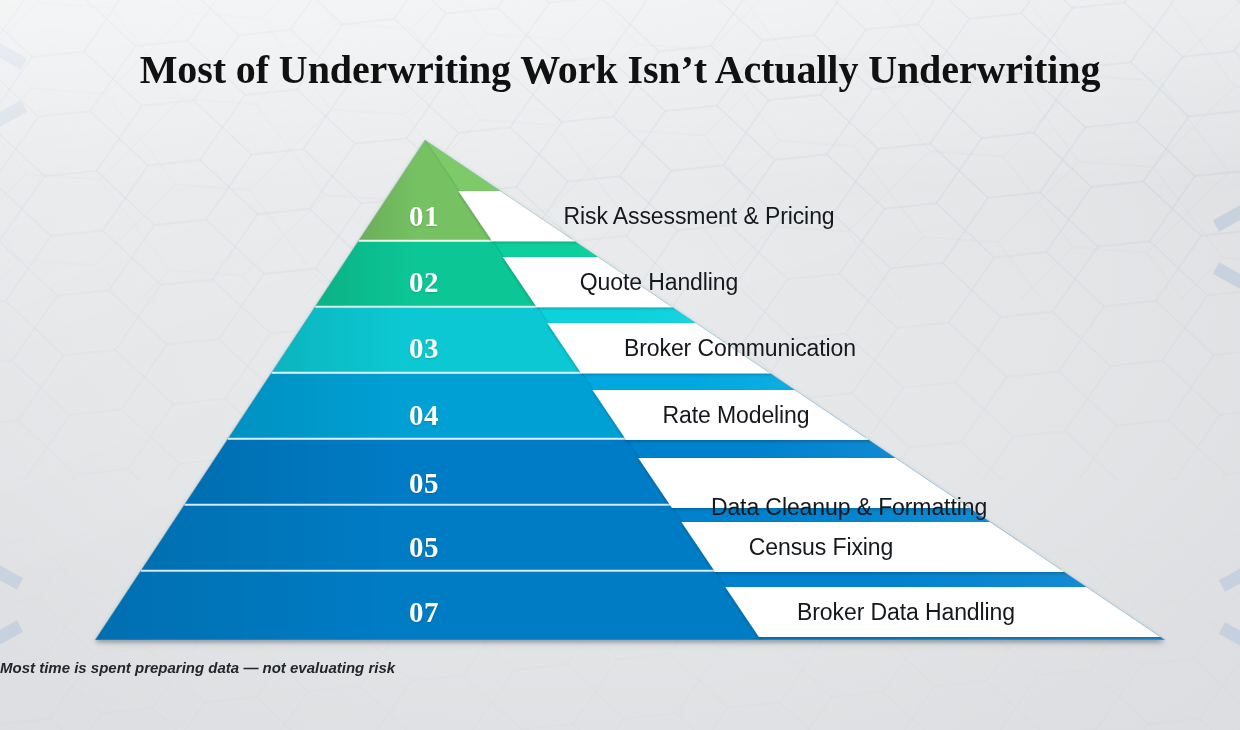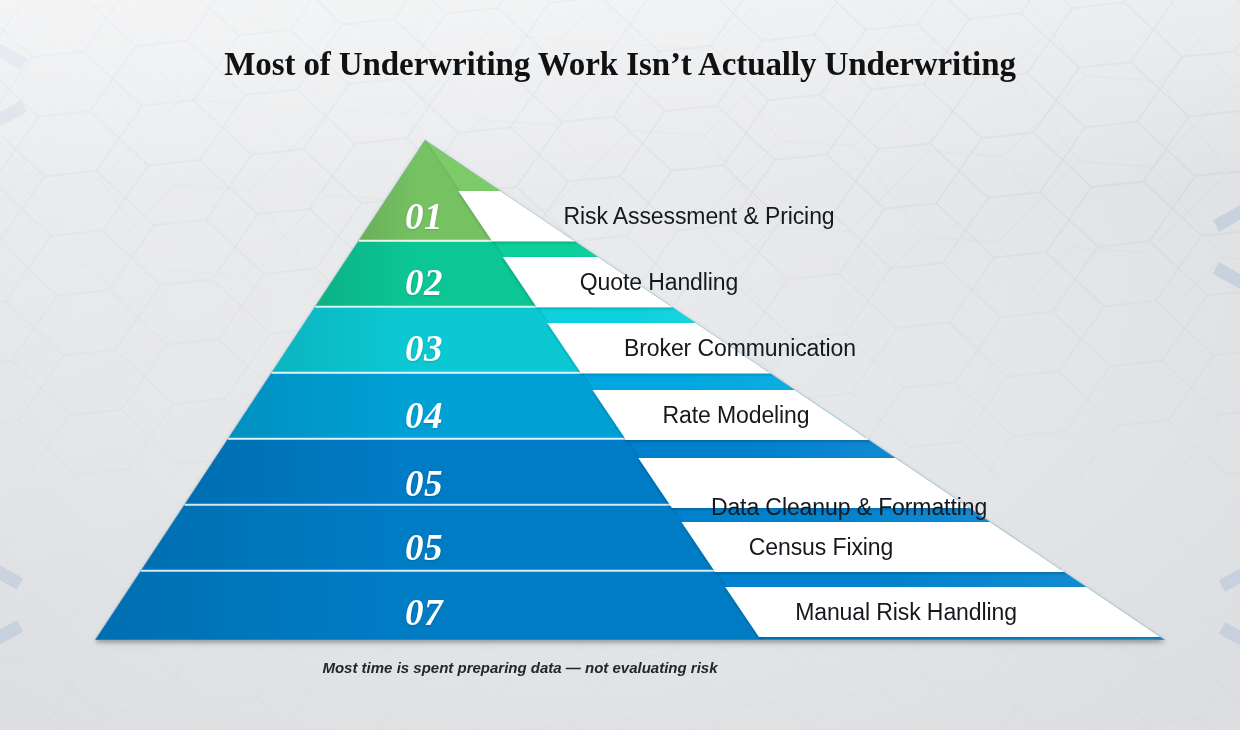--- a/index.html
+++ b/index.html
@@ -50,21 +50,21 @@
   
   #title {
     position: absolute;
     left: 0;
     top: 46px;
     width: 1240px;
     text-align: center;
     z-index: 6;
     font-family: "Liberation Serif", "DejaVu Serif", serif;
     font-weight: 700;
-    font-size: 33px;
+    font-size: 40px;
     letter-spacing: -0.1px;
     color: #111111;
     white-space: nowrap;
   }
 
   
   #pyramid {
     position: absolute;
     left: 0;
     top: 0;
@@ -80,48 +80,46 @@
     top: 0;
     width: 1240px;
     height: 730px;
     z-index: 5;
     pointer-events: none;
   }
   .row-num {
     position: absolute;
     font-family: "Liberation Serif", "DejaVu Serif", serif;
     font-weight: 700;
-    font-size: 37px;
+    font-size: 29px;
     color: #ffffff;
     letter-spacing: 0.5px;
     text-shadow: 0 1px 2px rgba(0,0,0,0.16);
     transform: translate(-50%, -50%);
     white-space: nowrap;
     pointer-events: auto;
-    font-style: italic;
   }
   .row-label {
     position: absolute;
     font-family: "Liberation Sans", sans-serif;
     font-weight: 400;
     font-size: 23px;
     color: #15181c;
     letter-spacing: -0.1px;
     transform: translate(-50%, -50%);
     white-space: nowrap;
     pointer-events: auto;
   }
 
   
   #footnote {
     position: absolute;
     left: 0;
     top: 659px;
     width: 1040px;
-    text-align: center;
     z-index: 6;
     font-family: "Liberation Sans", sans-serif;
     font-style: italic;
     font-weight: 700;
     font-size: 15px;
     color: #23262b;
     white-space: nowrap;
   }
 </style>
 </head>
@@ -255,18 +253,18 @@
       <div class="row-label" style="left: 659px; top: 282px;">Quote Handling</div>
       <div class="row-num" style="left: 424px; top: 348px;">03</div>
       <div class="row-label" style="left: 740px; top: 348px;">Broker Communication</div>
       <div class="row-num" style="left: 424px; top: 415px;">04</div>
       <div class="row-label" style="left: 736px; top: 415px;">Rate Modeling</div>
       <div class="row-num" style="left: 424px; top: 483px;">05</div>
       <div class="row-label" style="left: 849px; top: 507px;">Data Cleanup &amp; Formatting</div>
       <div class="row-num" style="left: 424px; top: 547px;">05</div>
       <div class="row-label" style="left: 821px; top: 547px;">Census Fixing</div>
       <div class="row-num" style="left: 424px; top: 612px;">07</div>
-      <div class="row-label" style="left: 906px; top: 612px;">Manual Risk Handling</div>
+      <div class="row-label" style="left: 906px; top: 612px;">Broker Data Handling</div>
     </div>
 
   <div id="footnote">Most time is spent preparing data — not evaluating risk</div>
 
 </div>
 
 </body></html>

